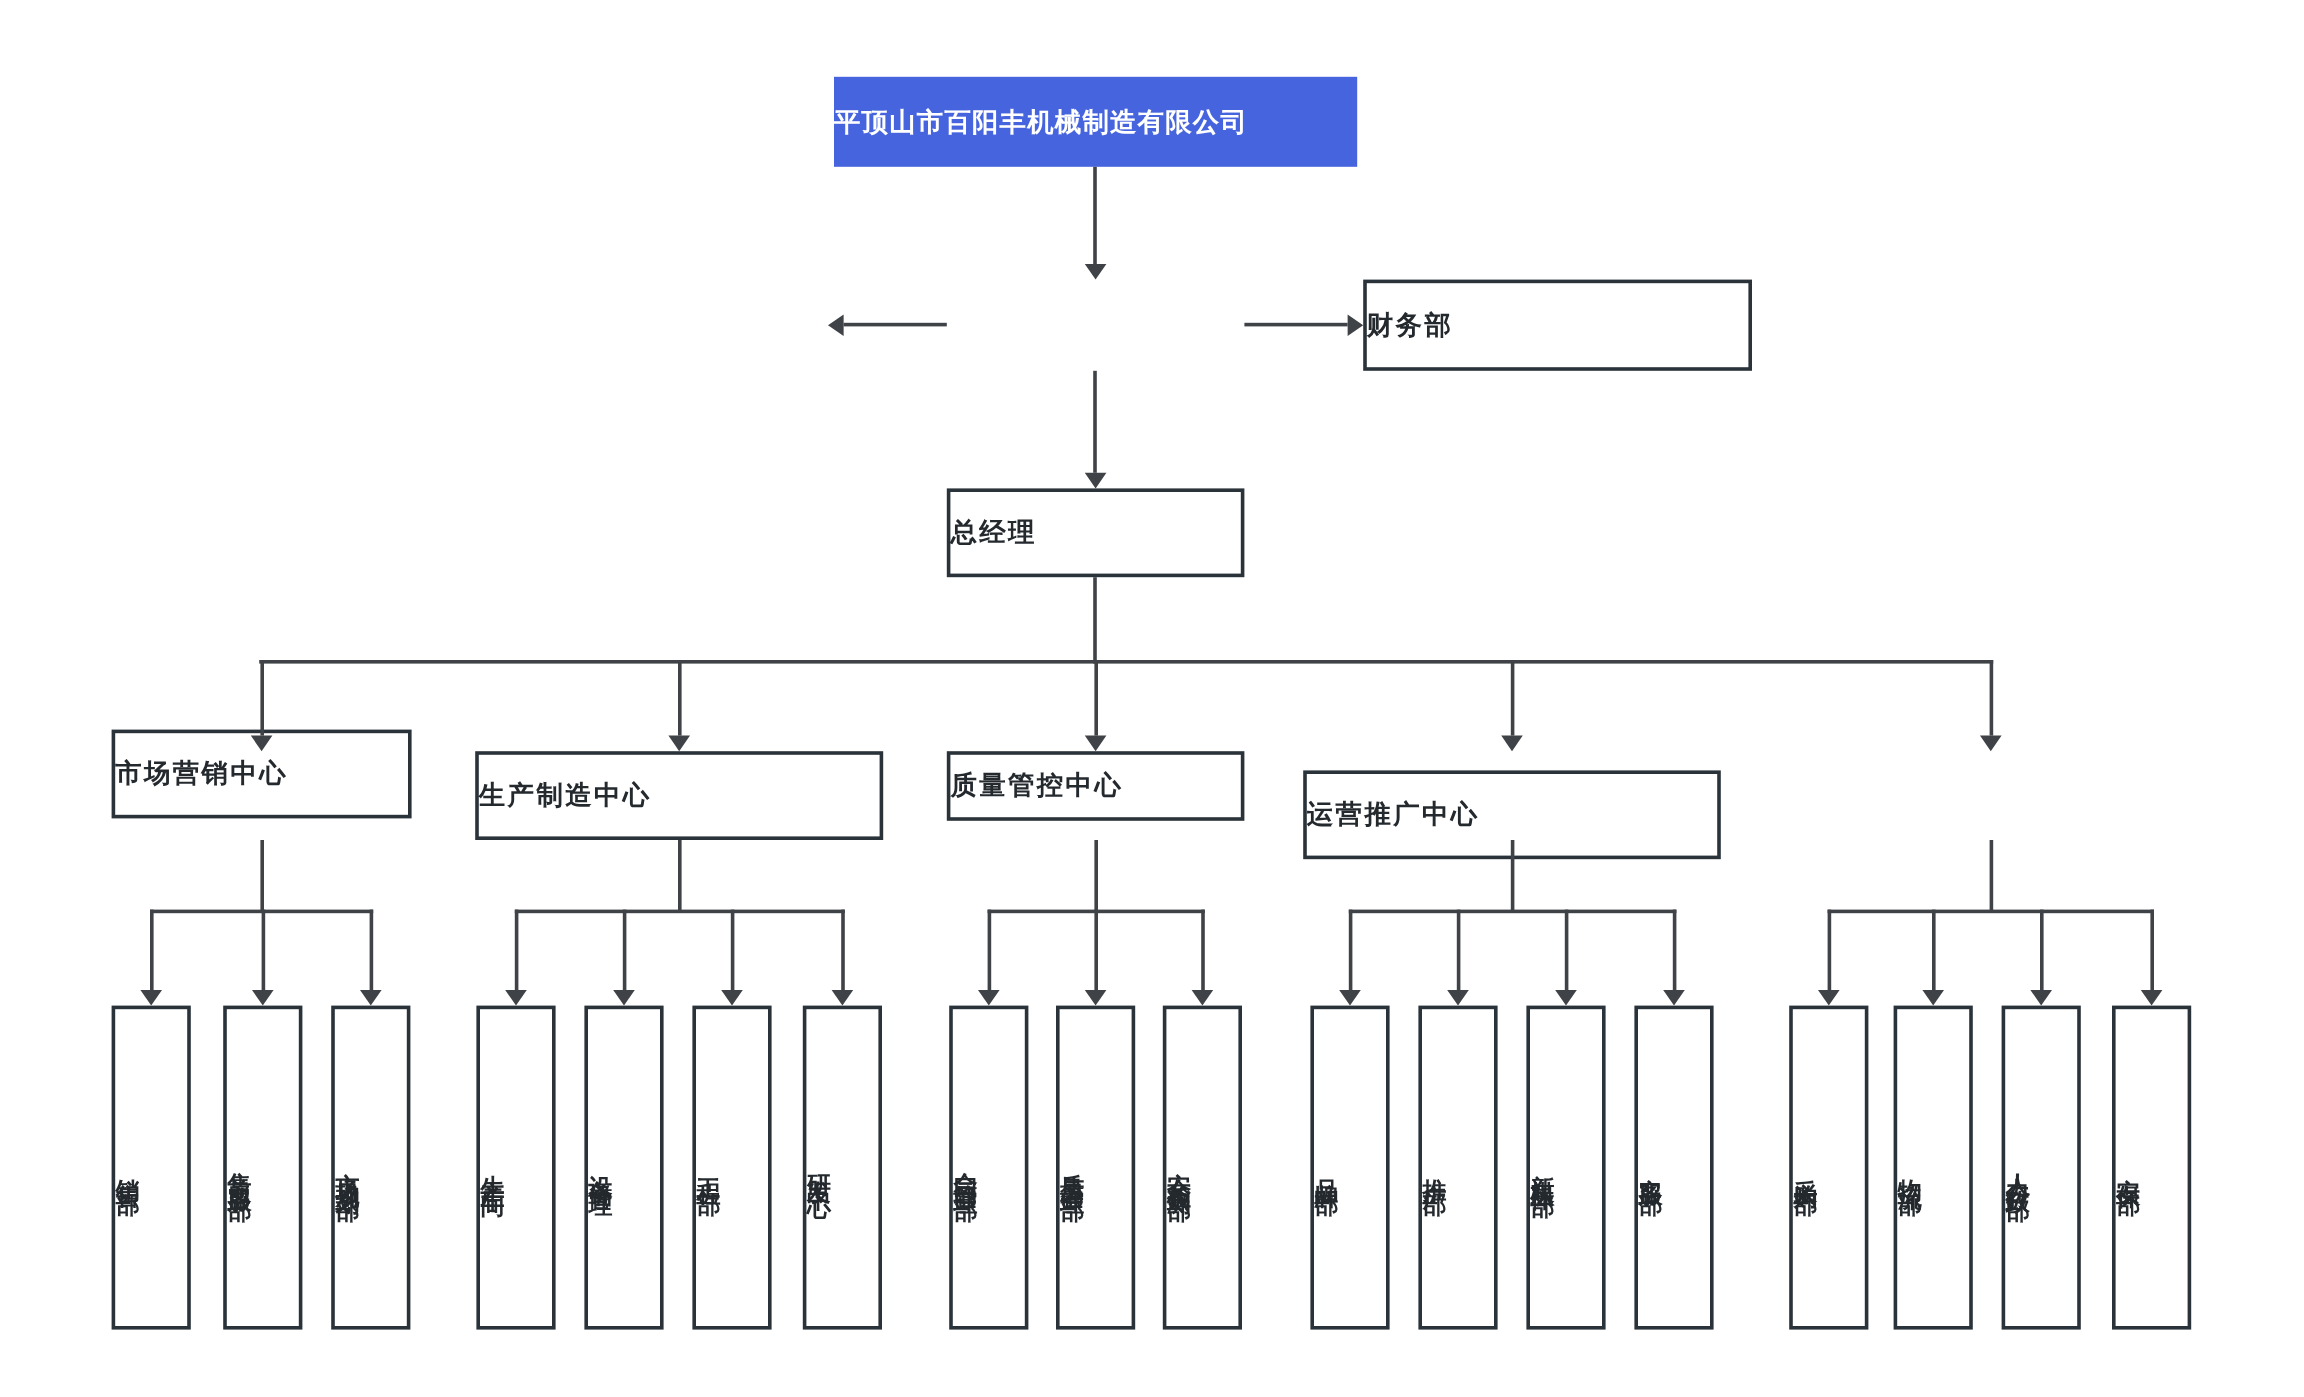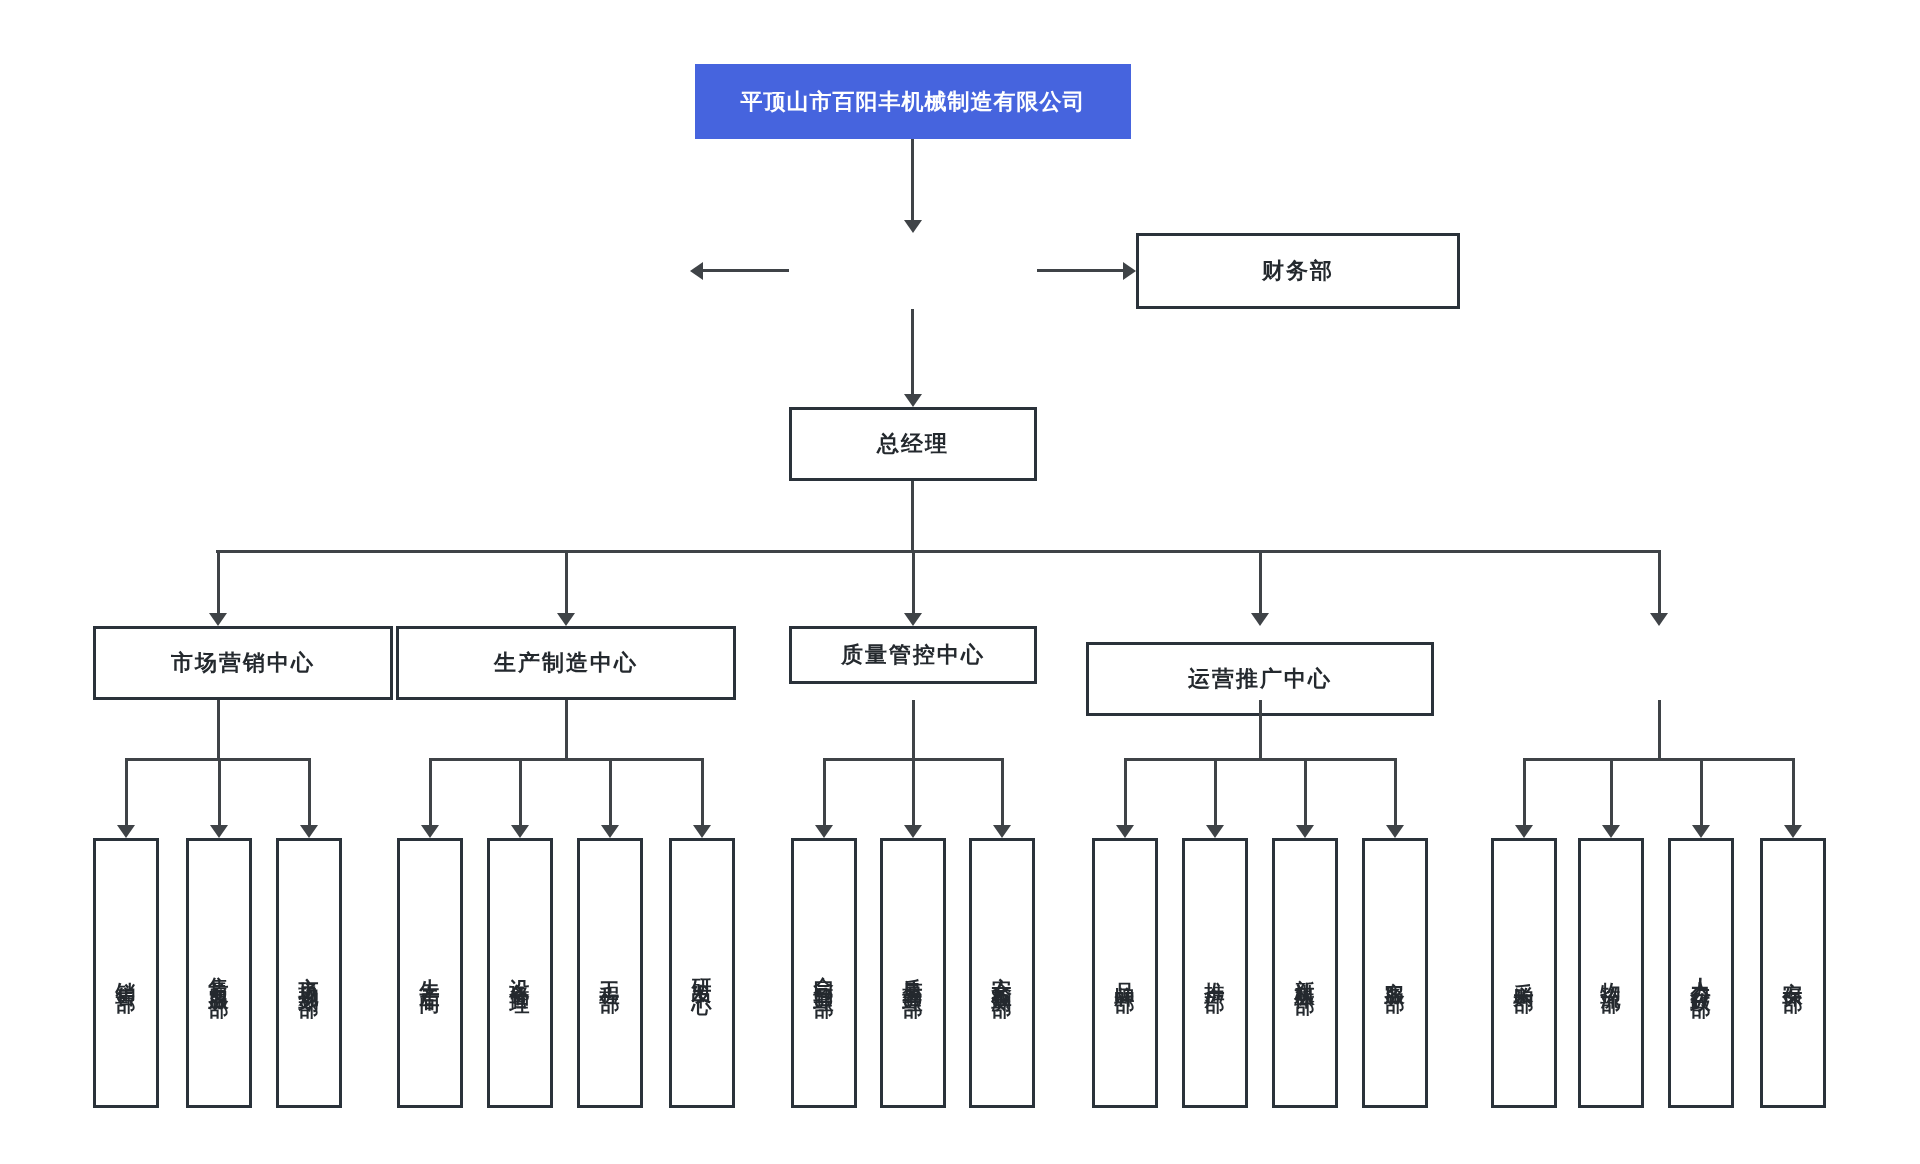--- a/index.html
+++ b/index.html
@@ -18,21 +18,21 @@
     width:1920px;height:1164px;
     background:var(--canvas-bg);
     overflow:hidden;
     font-family:"Liberation Sans","DejaVu Sans",sans-serif;
   }
   .node{
     position:absolute;
     box-sizing:border-box;
     background:var(--box-bg);
     border:3px solid var(--box-border);
-    display:flex;align-items:center;justify-content:center;
+    display:flex;align-items:center;justify-content:flex-start;
     color:var(--text);
     font-weight:700;
     font-size:22px;
     letter-spacing:2px;
     text-align:center;
   }
   .node.root{
     background:var(--root-bg);
     color:var(--root-text);
     border:none;
@@ -65,21 +65,21 @@
   </div>
 
   <div class="node" style="left:1136px;top:233px;width:324px;height:76px">
     <span>财务部</span>
   </div>
 
   <div class="node" style="left:789px;top:407px;width:248px;height:74px">
     <span>总经理</span>
   </div>
 
-  <div class="node" style="left:93px;top:626px;width:300px;height:74px">
+  <div class="node" style="left:93px;top:608px;width:250px;height:74px">
     <span>市场营销中心</span>
   </div>
   <div class="node" style="left:396px;top:626px;width:340px;height:74px">
     <span>生产制造中心</span>
   </div>
   <div class="node" style="left:789px;top:626px;width:248px;height:58px">
     <span>质量管控中心</span>
   </div>
   <div class="node" style="left:1086px;top:642px;width:348px;height:74px">
     <span>运营推广中心</span>

